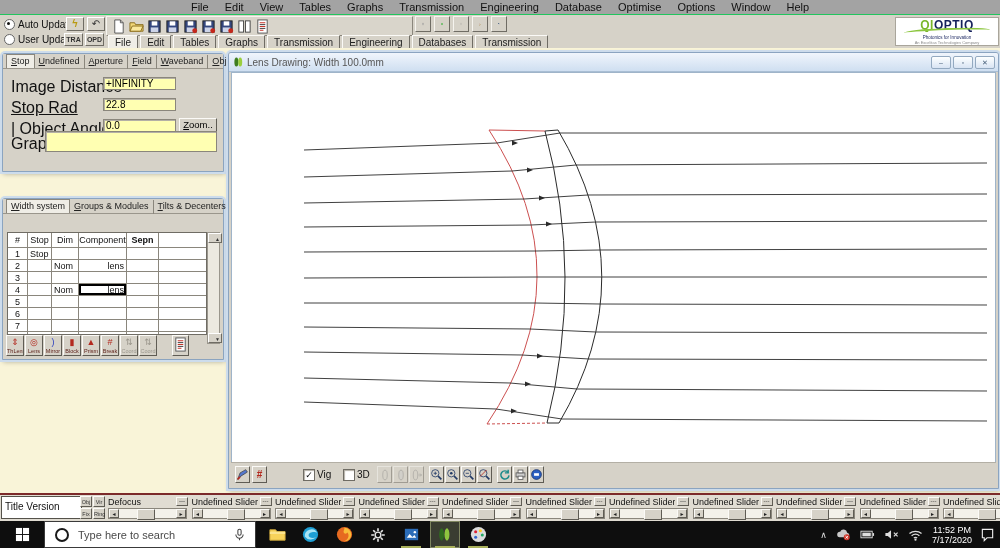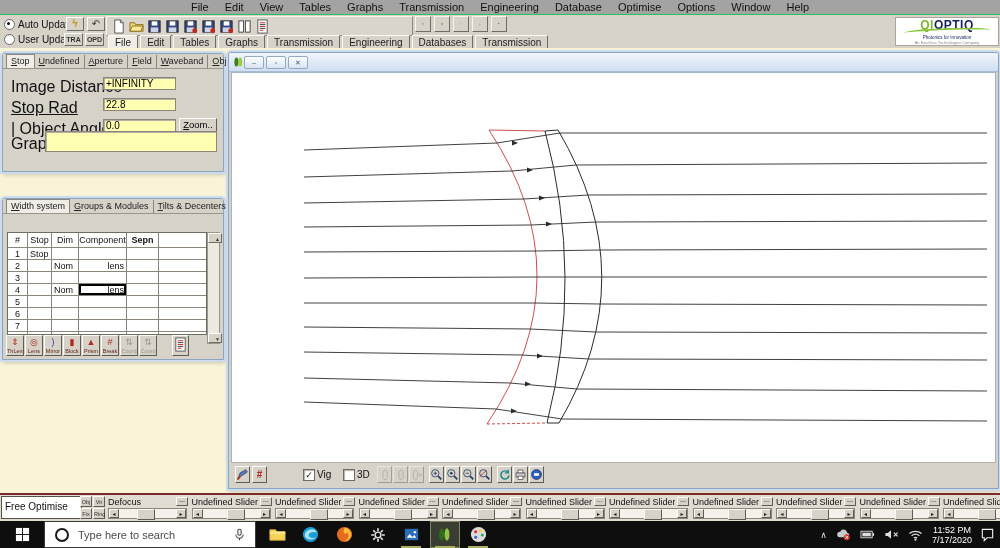--- a/index.html
+++ b/index.html
@@ -425,20 +425,21 @@
     </div>
 
     <div class="win" id="lens-win">
       <div class="tb">
         <span class="appico">
             <svg width="12" height="12" viewBox="0 0 12 12">
               <ellipse cx="4.4" cy="6" rx="2" ry="4.6" fill="#3f7d20"></ellipse>
               <ellipse cx="8.2" cy="6" rx="2" ry="4.6" fill="#9bcf3e"></ellipse>
             </svg>
           </span>
+        <span class="ttl">Lens Drawing: Width  100.0mm</span>
         <span class="winctl">
           <button class="wbtn" style="width:20px;height:13px;">–</button>
           <button class="wbtn" style="width:20px;height:13px;">▫</button>
           <button class="wbtn" style="width:20px;height:13px;">✕</button>
         </span>
       </div>
       <div id="lens-client">
         <svg id="lens-svg" width="763" height="390" viewBox="0 0 763 390">
             <path d="M257,57 Q354,204 255,351" fill="none" stroke="#cc5050"></path>
             <path d="M257,57 L313,58" fill="none" stroke="#cc5050"></path>
@@ -544,21 +545,21 @@
               <rect x="5" y="6.4" width="6" height="3.2" fill="#fff"></rect>
             </svg>
           </button>
       </div>
     </div>
   </div>
 
   <div id="redline"></div>
 
   <div id="sliderbar">
-    <div id="free-version">Free Optimise</div>
+    <div id="free-version">Title Version</div>
     <div id="minibtns">
         <button class="mini" style="position: absolute; left: 80px; top: 1px;">Obj</button>
         <button class="mini" style="position: absolute; left: 93px; top: 1px;">Vir</button>
         <button class="mini" style="position: absolute; left: 80px; top: 13px;">Fix</button>
         <button class="mini" style="position: absolute; left: 93px; top: 13px;">Ring</button>
       </div>
     <div id="sliders">
         <div class="sunit" style="left: 0px;">
           <span class="slabel">Defocus</span>
           <button class="dots">---</button>

